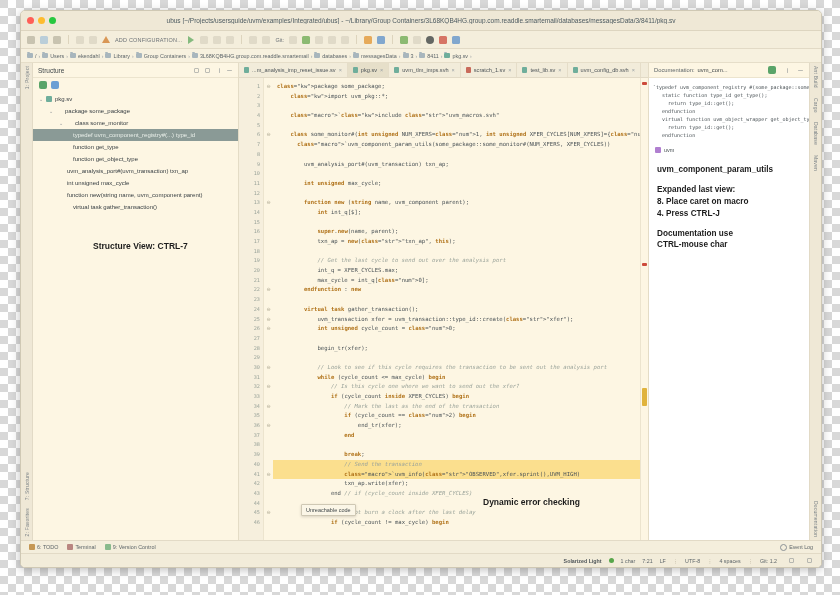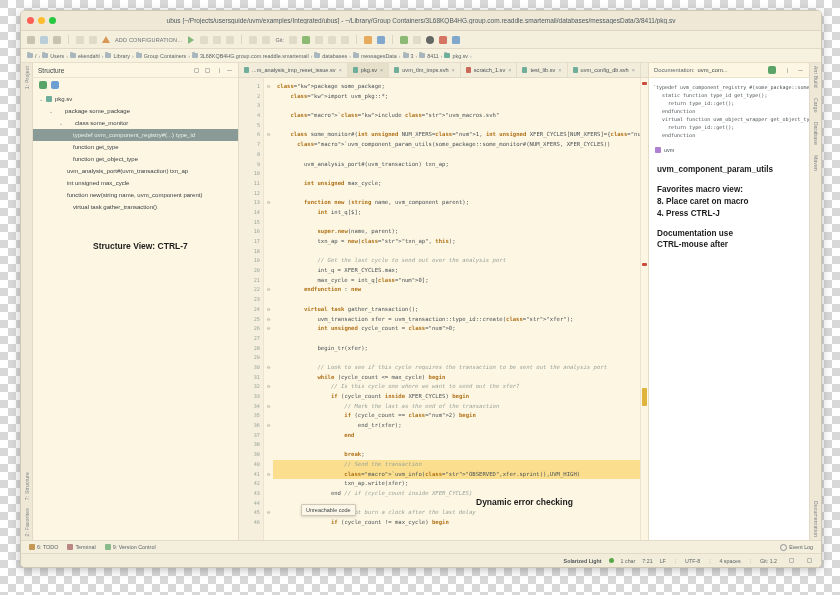--- a/index.html
+++ b/index.html
@@ -131,21 +131,21 @@
   .code .ln{height:9.7px;padding-left:4px}
   .code .ln.hl{background:#fbdf8e}
   .kw{color:#b07219;font-weight:bold}
   .cm{color:#9aa39a;font-style:italic}
   .tooltip{
     position:absolute;left:62px;top:426px;background:#fbf6e7;border:1px solid #cfc8b4;
     font-size:5.5px;color:#3f4649;padding:2px 4px;border-radius:1px;
     box-shadow:0 1px 3px rgba(0,0,0,.15);font-family:"Liberation Sans",sans-serif;
   }
   .code-annot{
-    position:absolute;left:237px;top:419px;font-size:8.5px;font-weight:bold;color:#1c1c1c;
+    position:absolute;left:244px;top:419px;font-size:8.5px;font-weight:bold;color:#1c1c1c;
     font-family:"Liberation Sans",sans-serif;
   }
   .errstripe{width:7px;flex:0 0 7px;background:#fdf6e3;position:relative;border-left:1px solid #ece4ce}
   .stripe{position:absolute;left:1px;width:5px;height:3px;border-radius:1px}
   
   .docpanel{
     width:160px;flex:0 0 160px;background:#ffffff;border-left:1px solid #e4dcc6;
     display:flex;flex-direction:column;min-height:0;
   }
   .doc-head{
@@ -516,27 +516,27 @@
    virtual function uvm_object_wrapper get_object_type
      return type_id::get();
    endfunction</div>
       <div class="doc-badge">
         <span class="b"></span>
         <span>uvm</span>
       </div>
       <div class="doc-annot">
         <p>uvm_component_param_utils</p>
         <p>
-          <span>Favorites macro view:</span><br>
+          <span>Expanded last view:</span><br>
           <span>8. Place caret on macro</span><br>
           <span>4. Press CTRL-J</span>
         </p>
         <p>
           <span>Documentation use</span><br>
-          <span>CTRL-mouse after</span>
+          <span>CTRL-mouse char</span>
         </p>
       </div>
     </div>
 
     <div class="docrail">
       <span class="vlabel">Ant Build</span>
       <span class="vlabel">Cargo</span>
       <span class="vlabel">Database</span>
       <span class="vlabel">Maven</span>
       <span style="flex:1"></span>

